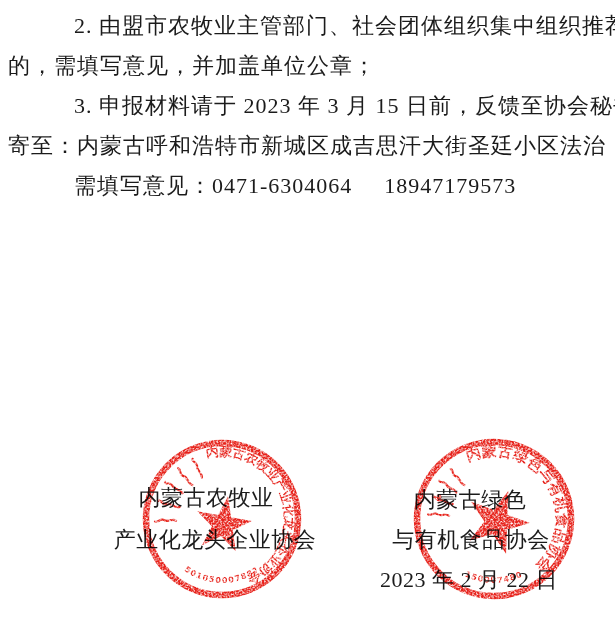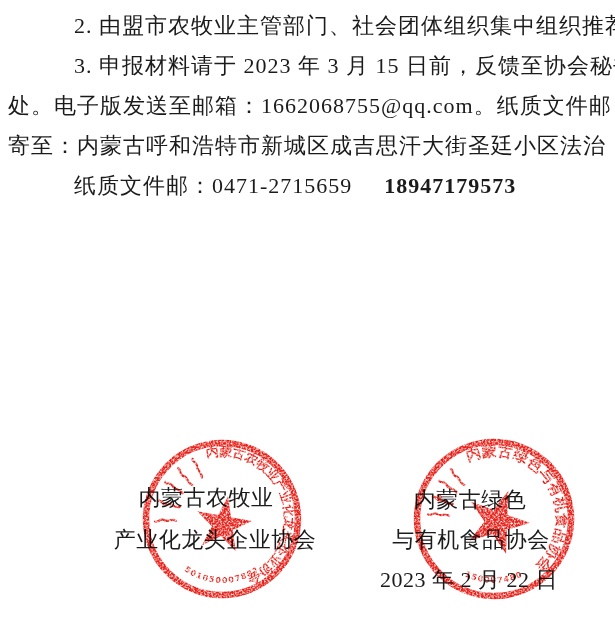--- a/index.html
+++ b/index.html
@@ -21,21 +21,21 @@
   }
   .line {
     font-size: 22px;
     line-height: 40px;
     height: 40px;
     letter-spacing: 1px;
     white-space: nowrap;
   }
   .indent { padding-left: 66px; }
   .spacer { height: 30px; }
-  .phone2 { margin-left: 32px; font-weight: bold; }
+  .phone2 { margin-left: 32px; }
   .sig {
     position: absolute;
     font-size: 22px;
     letter-spacing: 0.5px;
     white-space: nowrap;
     transform: translateX(-50%);
     color: #1b1b1b;
   }
   svg.seal {
     position: absolute;
@@ -49,24 +49,24 @@
   .ring-text-r { font-size: 15px; letter-spacing: 0px;    font-family: "Liberation Serif", "DejaVu Serif", serif; font-weight: bold; }
   .serial-text { font-size: 8px; letter-spacing: 1.2px; font-family: "DejaVu Sans", sans-serif; font-weight: bold; }
 </style>
 </head>
 <body>
 
 <div class="page">
 
   <div class="textcol">
     <div class="line indent">2. 由盟市农牧业主管部门、社会团体组织集中组织推荐</div>
+    <div class="line">的，需填写意见，并加盖单位公章；</div>
     <div class="line indent">3. 申报材料请于 2023 年 3 月 15 日前，反馈至协会秘书</div>
-    <div class="line">处。电子版发送至邮箱：1662068755@qq.com。纸质文件邮</div>
     <div class="line">寄至：内蒙古呼和浩特市新城区成吉思汗大街圣廷小区法治</div>
-    <div class="line indent"><span>纸质文件邮：</span><span>0471-2715659</span><span class="phone2">18947179573</span></div>
+    <div class="line indent"><span>需填写意见：</span><span>0471-6304064</span><span class="phone2">18947179573</span></div>
     <div class="spacer"></div>
   </div>
 
   <div class="sig" style="left:206px; top:483px;">内蒙古农牧业</div>
   <div class="sig" style="left:215px; top:525px;">产业化龙头企业协会</div>
   <div class="sig" style="left:470px; top:473px;margin-top:12px;">内蒙古绿色</div>
   <div class="sig" style="left:471px; top:525px;">与有机食品协会</div>
   <div class="sig" style="left:469px; top:565px;">2023 年 2 月 22 日</div>
 
   <svg width="0" height="0" style="position:absolute">

